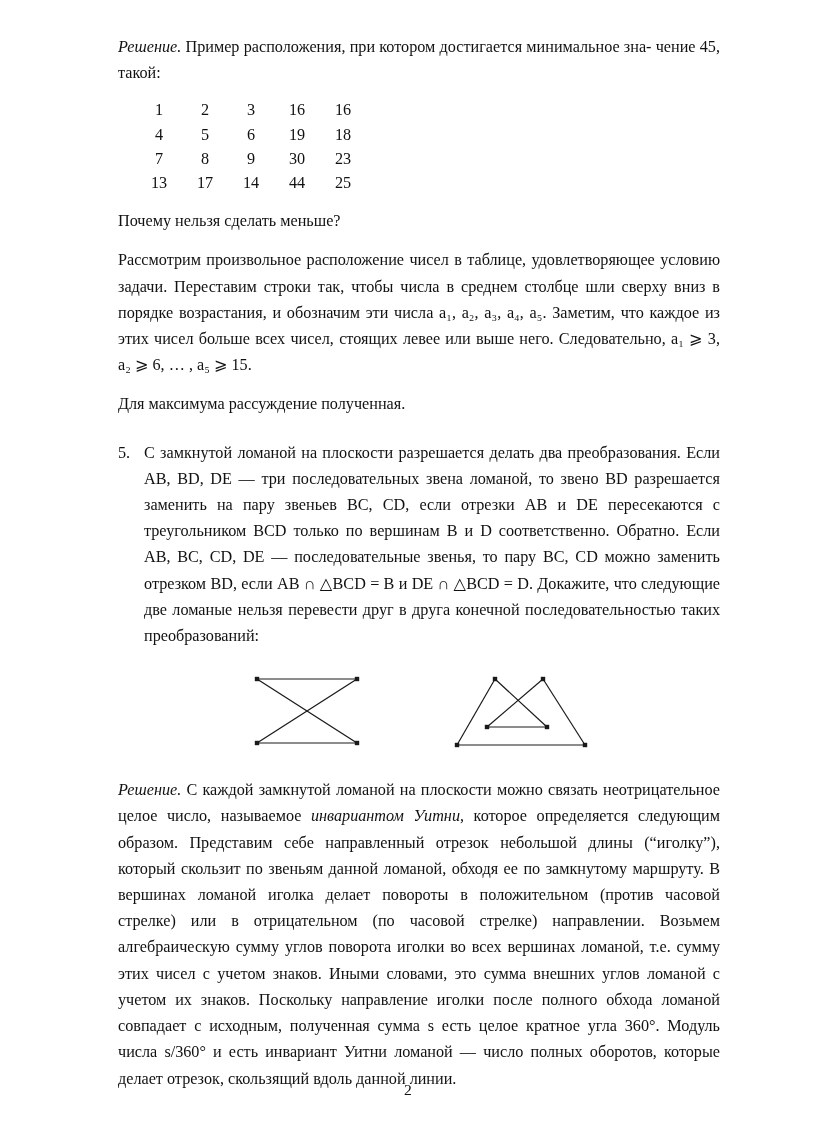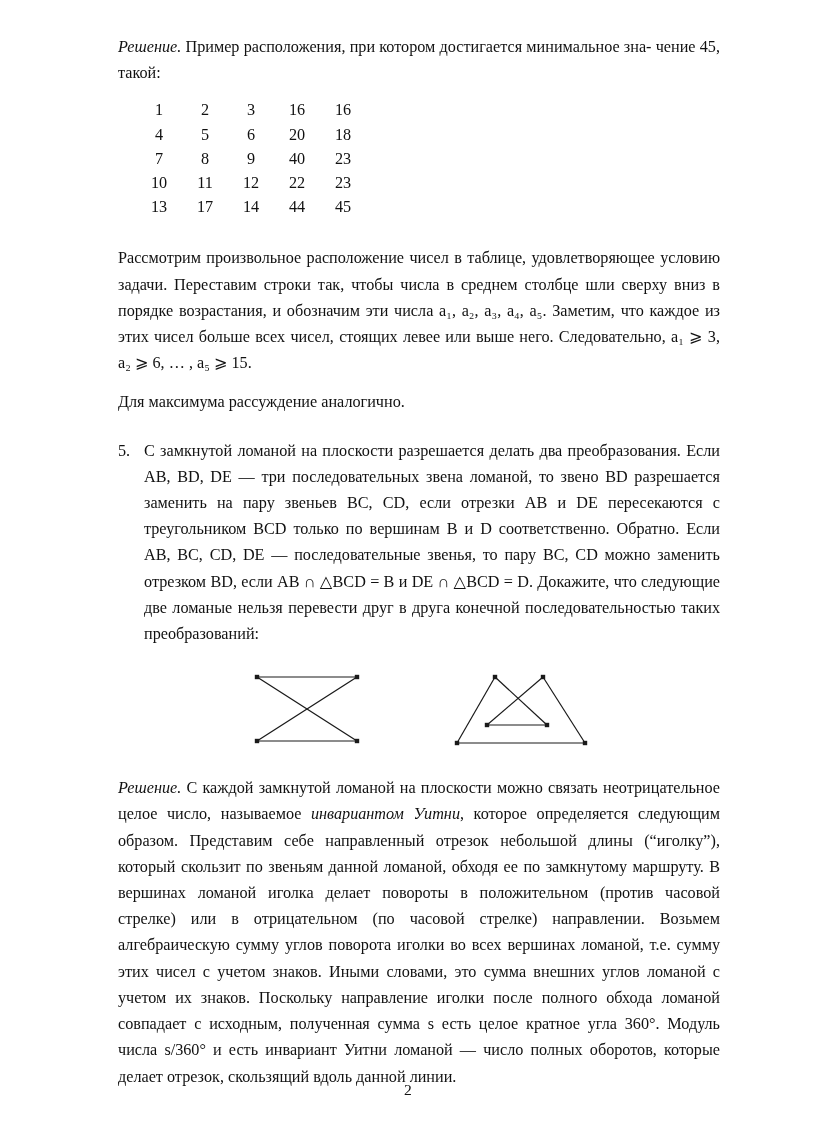--- a/index.html
+++ b/index.html
@@ -105,57 +105,51 @@
           <td>1</td>
           <td>2</td>
           <td>3</td>
           <td>16</td>
           <td>16</td>
         </tr>
         <tr>
           <td>4</td>
           <td>5</td>
           <td>6</td>
-          <td>20</td>
+          <td>19</td>
           <td>18</td>
         </tr>
         <tr>
           <td>7</td>
           <td>8</td>
           <td>9</td>
-          <td>40</td>
-          <td>23</td>
-        </tr>
-        <tr>
-          <td>10</td>
-          <td>11</td>
-          <td>12</td>
-          <td>22</td>
+          <td>30</td>
           <td>23</td>
         </tr>
         <tr>
           <td>13</td>
           <td>17</td>
           <td>14</td>
           <td>44</td>
-          <td>45</td>
+          <td>25</td>
         </tr>
       </tbody>
     </table>
 
     <div class="para-gap"></div>
 
+    <p>Почему нельзя сделать меньше?</p>
 
     <div class="para-gap"></div>
 
     <p><span>Рассмотрим произвольное расположение чисел в таблице, удовлетворяющее условию задачи. Переставим строки так, чтобы числа в среднем столбце шли сверху вниз в порядке возрастания, и обозначим эти числа </span><span class="mathvar">a₁, a₂, a₃, a₄, a₅</span><span>. Заметим, что каждое из этих чисел больше всех чисел, стоящих левее или выше него. Следовательно, </span><span class="mathvar">a₁ ⩾ 3, a₂ ⩾ 6, … , a₅ ⩾ 15</span><span>.</span></p>
 
     <div class="para-gap"></div>
 
-    <p>Для максимума рассуждение аналогично.</p>
+    <p>Для максимума рассуждение полученная.</p>
 
     <div style="height:22px"></div>
 
     <div class="item">
       <span class="item-num">5.</span>
       <p><span>С замкнутой ломаной на плоскости разрешается делать два преобразования. Если </span><span class="mathvar">AB, BD, DE</span><span> — три последовательных звена ломаной, то звено </span><span class="mathvar">BD</span><span> разрешается заменить на пару звеньев </span><span class="mathvar">BC, CD</span><span>, если отрезки </span><span class="mathvar">AB</span><span> и </span><span class="mathvar">DE</span><span> пересекаются с треугольником </span><span class="mathvar">BCD</span><span> только по вершинам </span><span class="mathvar">B</span><span> и </span><span class="mathvar">D</span><span> соответственно. Обратно. Если </span><span class="mathvar">AB, BC, CD, DE</span><span> — последовательные звенья, то пару </span><span class="mathvar">BC, CD</span><span> можно заменить отрезком </span><span class="mathvar">BD</span><span>, если </span><span class="mathvar">AB ∩ △BCD = B</span><span> и </span><span class="mathvar">DE ∩ △BCD = D</span><span>. Докажите, что следующие две ломаные нельзя перевести друг в друга конечной последовательностью таких преобразований:</span></p>
     </div>
 
     <div class="figures">
       <svg class="figure-box" width="120" height="80" viewBox="0 0 120 80">

